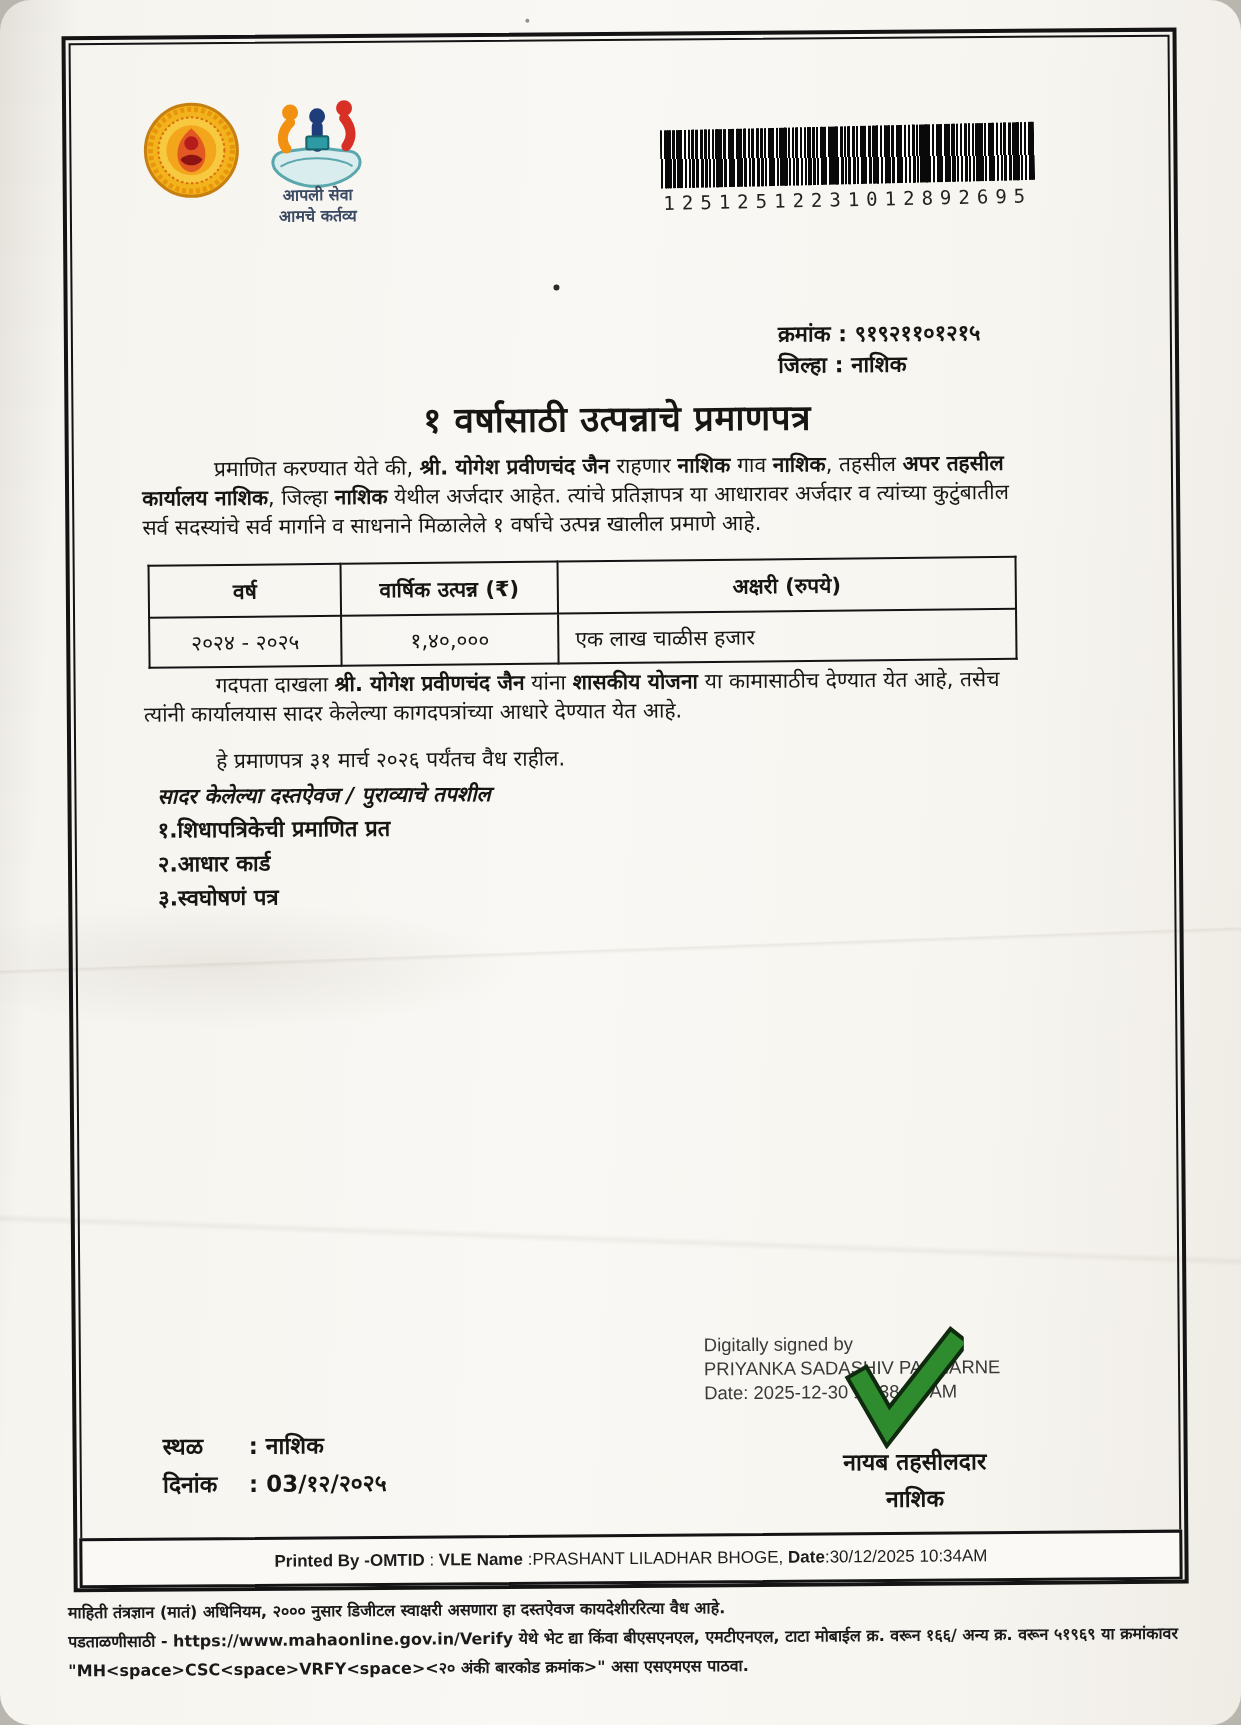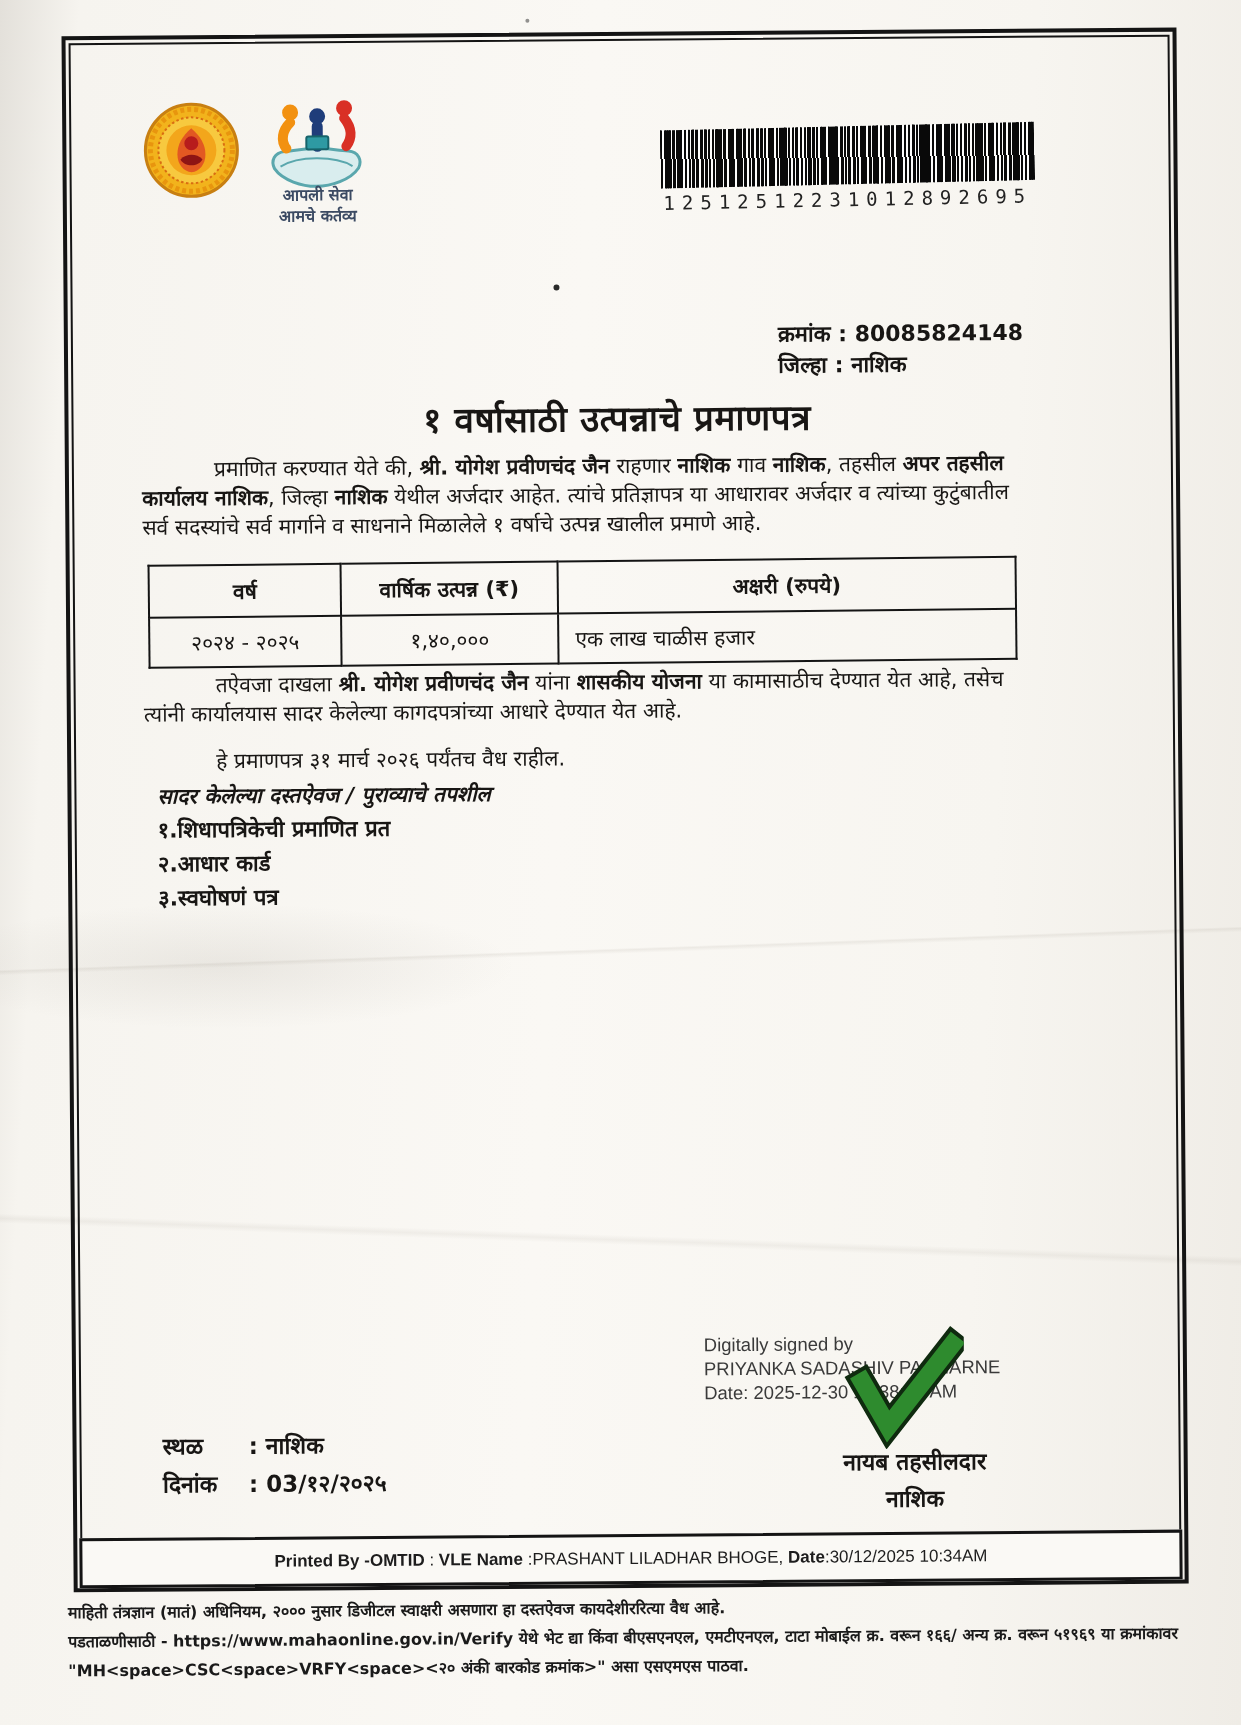--- a/index.html
+++ b/index.html
@@ -7,20 +7,21 @@
     width:1241px;height:1725px;position:relative;overflow:hidden;
     background:#b9b6b0;
     font-family:"DejaVu Sans",sans-serif;
     color:#181614;
   }
   .paper{
     position:absolute;inset:0;
     background:
       linear-gradient(93deg,#e3e0da 0%,#f6f4ef 6%,#faf8f4 45%,#f7f5f0 78%,#efece6 100%),
       #f8f6f1;
+    border-radius: 31px;
   }
   .paper::before{ 
     content:"";position:absolute;inset:0;pointer-events:none;
     background:
       linear-gradient(178deg,transparent 49%,rgba(120,110,95,.10) 50%,transparent 52%) 0 880px/100% 140px no-repeat,
       linear-gradient(2deg,transparent 47%,rgba(120,110,95,.08) 50%,transparent 53%) 0 1180px/100% 120px no-repeat,
       radial-gradient(420px 90px at 18% 56%,rgba(110,100,85,.10),transparent 70%);
   }
   .sheet{position:absolute;inset:0;transform:rotate(-0.45deg);}
   .frame{
@@ -139,21 +140,21 @@
       <div>आमचे कर्तव्य</div>
     </div>
 
     <div class="abs barcode"></div>
     <div class="abs barcode-number">12512512231012892695</div>
 
     <div class="abs speck" style="left:558px;top:284px;"></div>
     <div class="abs speck" style="left:532px;top:18px;width:4px;height:4px;opacity:.5;"></div>
 
     <div class="abs meta">
-      <div class="row"><span>क्रमांक :</span> <span>80085824148</span></div>
+      <div class="row"><span>क्रमांक :</span> <span>९१९२११०१२१५</span></div>
       <div class="row"><span>जिल्हा :</span> <span>नाशिक</span></div>
     </div>
 
     <div class="abs title">१ वर्षासाठी उत्पन्नाचे प्रमाणपत्र</div>
 
     <div class="abs para indent" style="top:452px;">
       <span>प्रमाणित करण्यात येते की, </span><span class="b">श्री. योगेश प्रवीणचंद जैन</span><span> राहणार </span><span class="b">नाशिक</span><span> गाव </span><span class="b">नाशिक</span><span>, तहसील </span><span class="b">अपर तहसील कार्यालय नाशिक</span><span>, जिल्हा </span><span class="b">नाशिक</span><span> येथील अर्जदार आहेत. त्यांचे प्रतिज्ञापत्र या आधारावर अर्जदार व त्यांच्या कुटुंबातील सर्व सदस्यांचे सर्व मार्गाने व साधनाने मिळालेले १ वर्षाचे उत्पन्न खालील प्रमाणे आहे.</span>
     </div>
 
     <table class="abs income-table">
@@ -165,21 +166,21 @@
       </tr>
       <tr>
         <td class="c1">२०२४ - २०२५</td>
         <td class="c2">१,४०,०००</td>
         <td class="c3">एक लाख चाळीस हजार</td>
       </tr>
     </tbody>
       </table>
 
     <div class="abs para indent" style="top:668px;">
-      <span>तऐवजा दाखला </span><span class="b">श्री. योगेश प्रवीणचंद जैन</span><span> यांना </span><span class="b">शासकीय योजना</span><span> या कामासाठीच देण्यात येत आहे, तसेच त्यांनी कार्यालयास सादर केलेल्या कागदपत्रांच्या आधारे देण्यात येत आहे.</span>
+      <span>गदपता दाखला </span><span class="b">श्री. योगेश प्रवीणचंद जैन</span><span> यांना </span><span class="b">शासकीय योजना</span><span> या कामासाठीच देण्यात येत आहे, तसेच त्यांनी कार्यालयास सादर केलेल्या कागदपत्रांच्या आधारे देण्यात येत आहे.</span>
     </div>
 
     <div class="abs para" style="top:744px;padding-left:72px;">हे प्रमाणपत्र ३१ मार्च २०२६ पर्यंतच वैध राहील.</div>
 
     <div class="abs docs-heading">सादर केलेल्या दस्तऐवज / पुराव्याचे तपशील</div>
     <div class="abs docs-list">
       <div>१.शिधापत्रिकेची प्रमाणित प्रत</div>
       <div>२.आधार कार्ड</div>
       <div>३.स्वघोषणं पत्र</div>
     </div>

